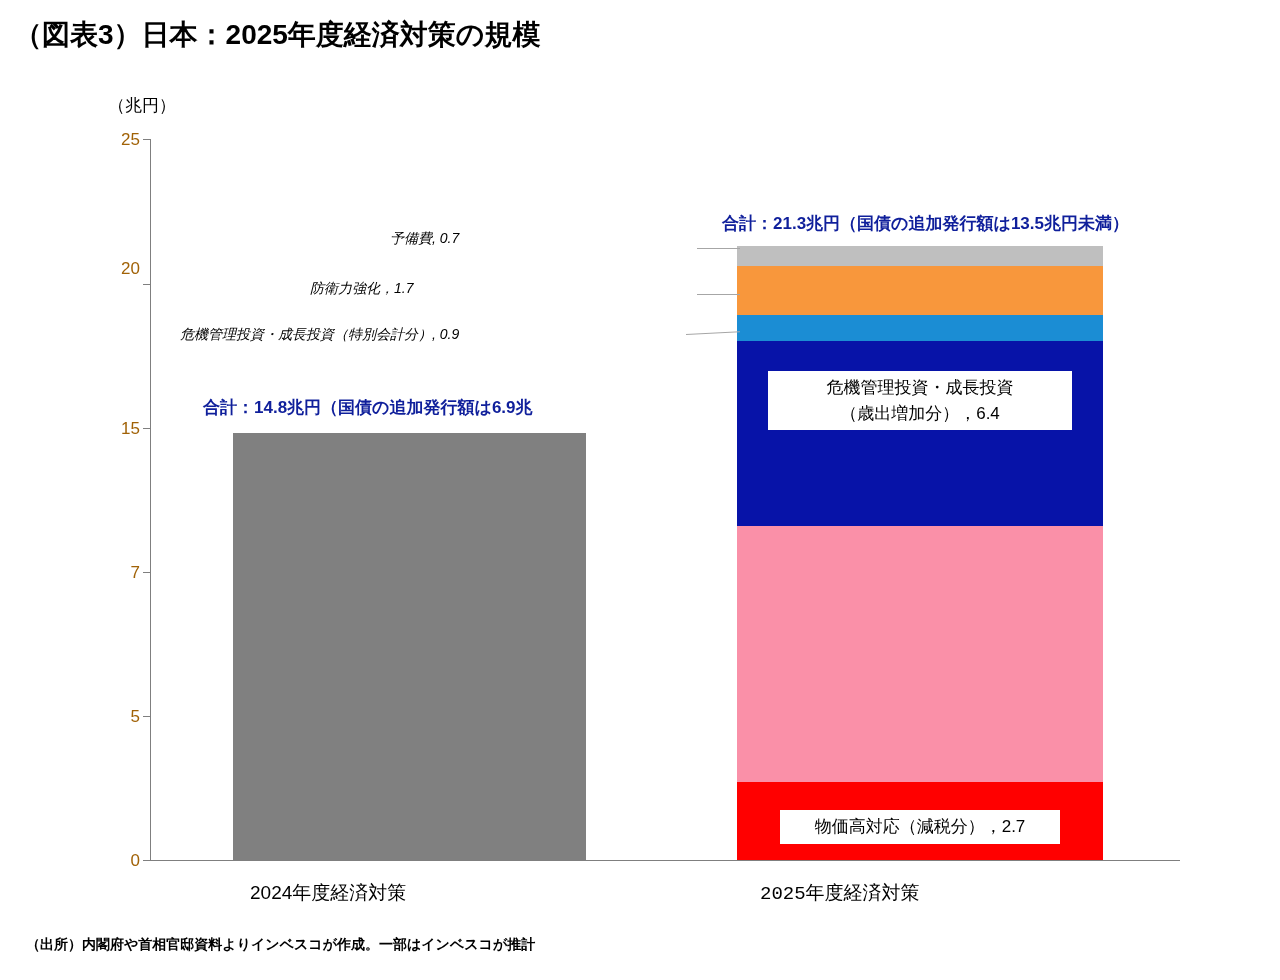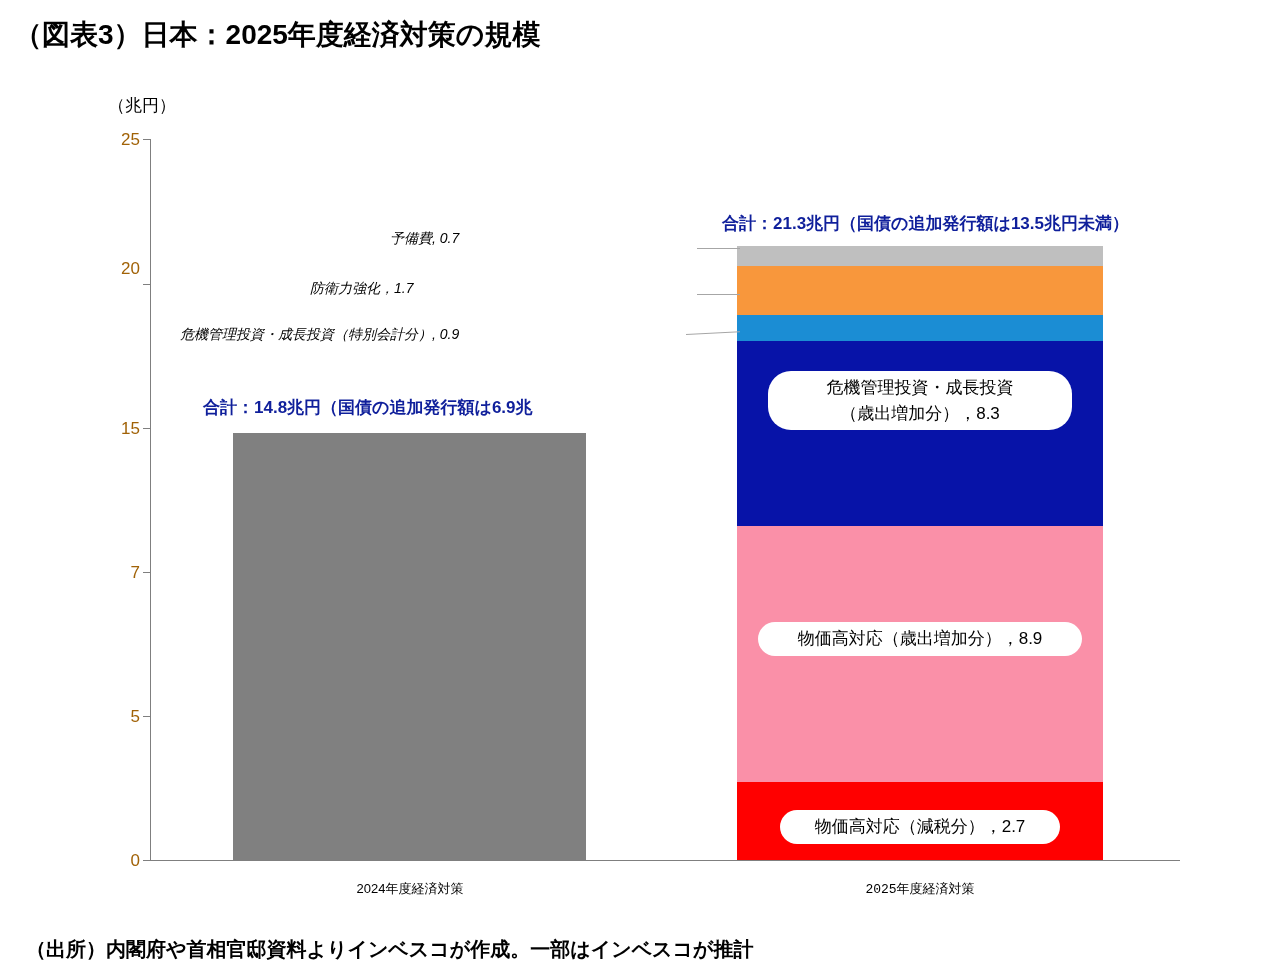--- a/index.html
+++ b/index.html
@@ -89,62 +89,61 @@
   }
   .seg {
     position: absolute;
     left: 0;
     width: 100%;
   }
 
   .cat-label {
     position: absolute;
     top: 880px;
-    font-size: 13px;
-    text-align: center;
+    font-size: 19px;
+    text-align: left;
   }
 
   .total-note {
     position: absolute;
     font-size: 17px;
     font-weight: bold;
     color: #0f1f9b;
     white-space: nowrap;
   }
 
   .seg-label {
     position: absolute;
     background: #ffffff;
     font-size: 17px;
     text-align: center;
     line-height: 1.5;
     padding: 4px 8px;
     box-sizing: border-box;
     white-space: nowrap;
-    border-radius: 23px;
   }
 
   .callout {
     position: absolute;
     font-size: 14px;
     white-space: nowrap;
     text-align: left;
     font-style: italic;
   }
   .leader {
     position: absolute;
     background: #a6a6a6;
     height: 1px;
   }
 
   #source-note {
     position: absolute;
     left: 26px;
     top: 936px;
-    font-size: 20px;
+    font-size: 14px;
     font-weight: bold;
     white-space: nowrap;
   }
 </style>
 </head>
 <body>
 
 <div id="page-title">（図表3）日本：2025年度経済対策の規模</div>
 <div id="unit-label">（兆円）</div>
 
@@ -191,26 +190,23 @@
     <div class="seg" style="top:0px; height:20px; background:#bfbfbf;"></div>
     <div class="seg" style="top:20px; height:49px; background:#f8973c;"></div>
     <div class="seg" style="top:69px; height:26px; background:#1b8dd4;"></div>
     <div class="seg" style="top:95px; height:185px; background:#0713a8;"></div>
     <div class="seg" style="top:280px; height:256px; background:#fa90a8;"></div>
     <div class="seg" style="top:536px; height:78px; background:#ff0000;"></div>
   </div>
 
   <div class="seg-label" style="left:768px; top:371px; width:304px;">
     <div>危機管理投資・成長投資</div>
-    <div>（歳出増加分），8.3</div>
-  </div>
-
-  <div class="seg-label" style="left:758px; top:622px; width:324px;">
-    <span>物価高対応（歳出増加分），8.9</span>
-  </div>
+    <div>（歳出増加分），6.4</div>
+  </div>
+
 
   <div class="seg-label" style="left:780px; top:810px; width:280px;padding-left:8px;">
     <span>物価高対応（減税分），2.7</span>
   </div>
 
   <div class="total-note" style="left:203px; top:396px;">合計：14.8兆円（国債の追加発行額は6.9兆</div>
   <div class="total-note" style="left:704px; top:212px;margin-left:18px;">合計：21.3兆円（国債の追加発行額は13.5兆円未満）</div>
 
   <div class="callout" style="left:390px; top:230px; width:300px;">予備費, 0.7</div>
   <div class="leader" style="left:697px; top:248px; width:43px;"></div>

